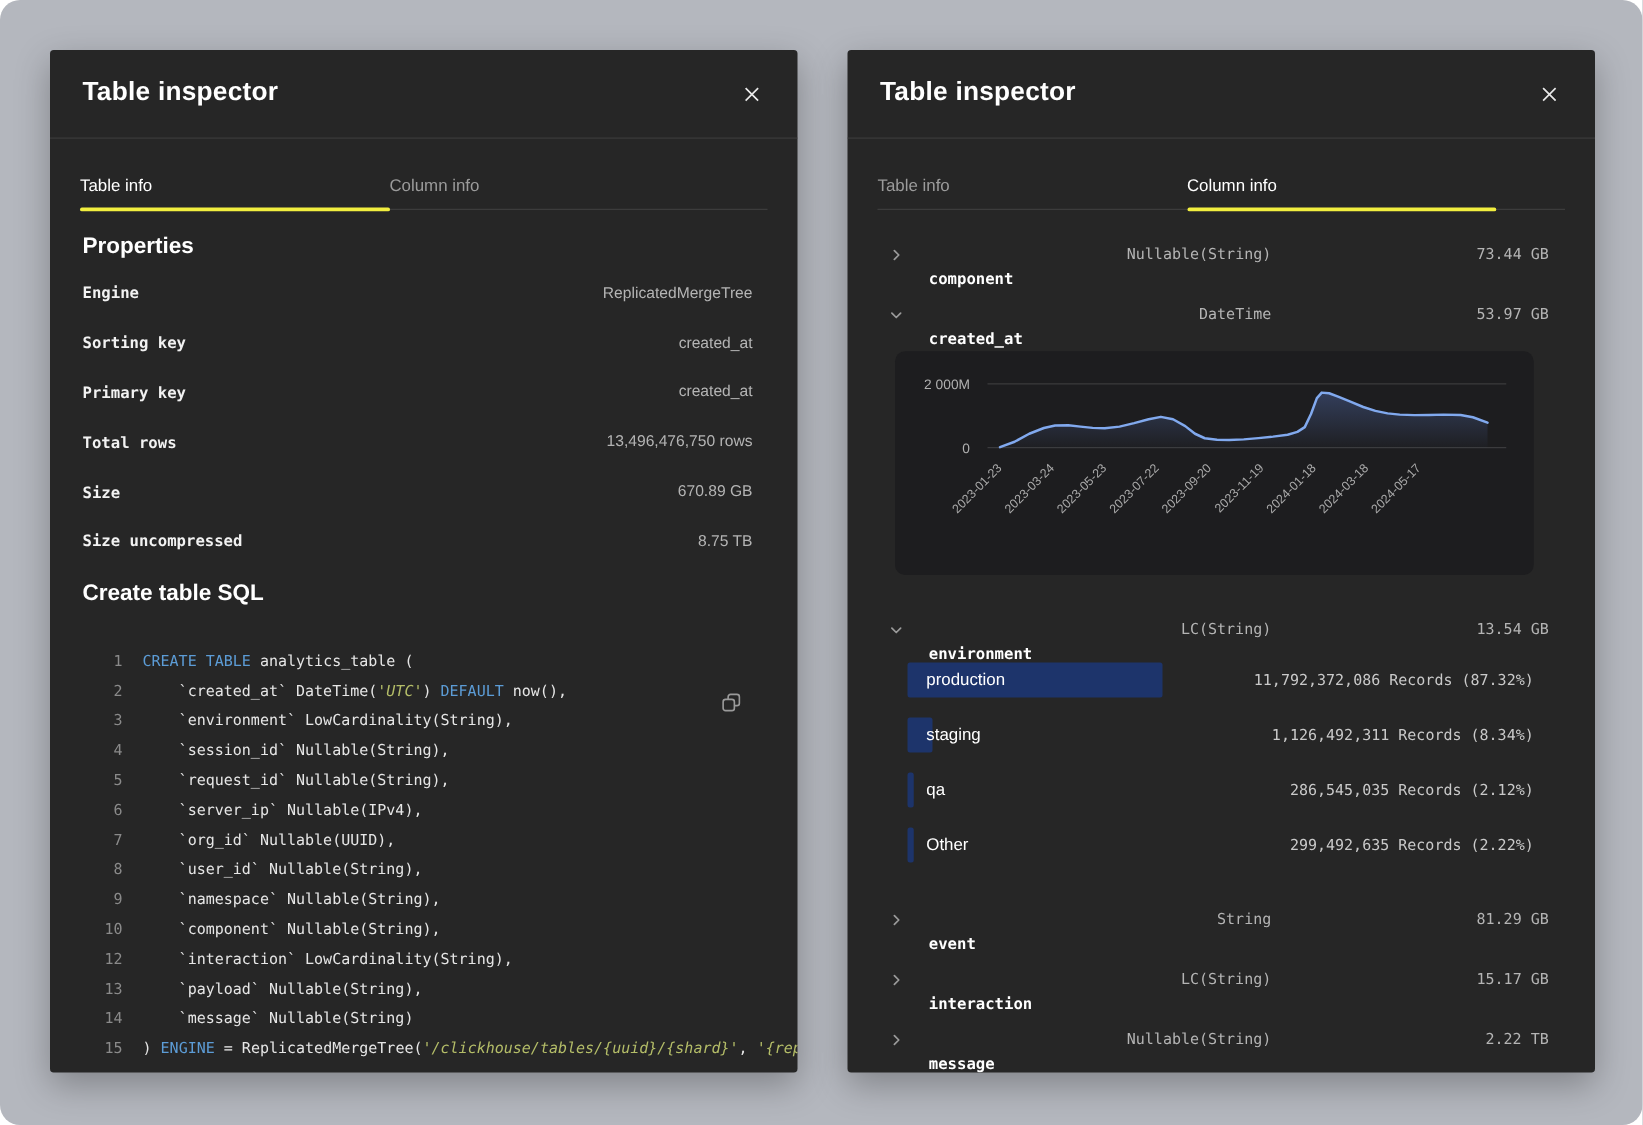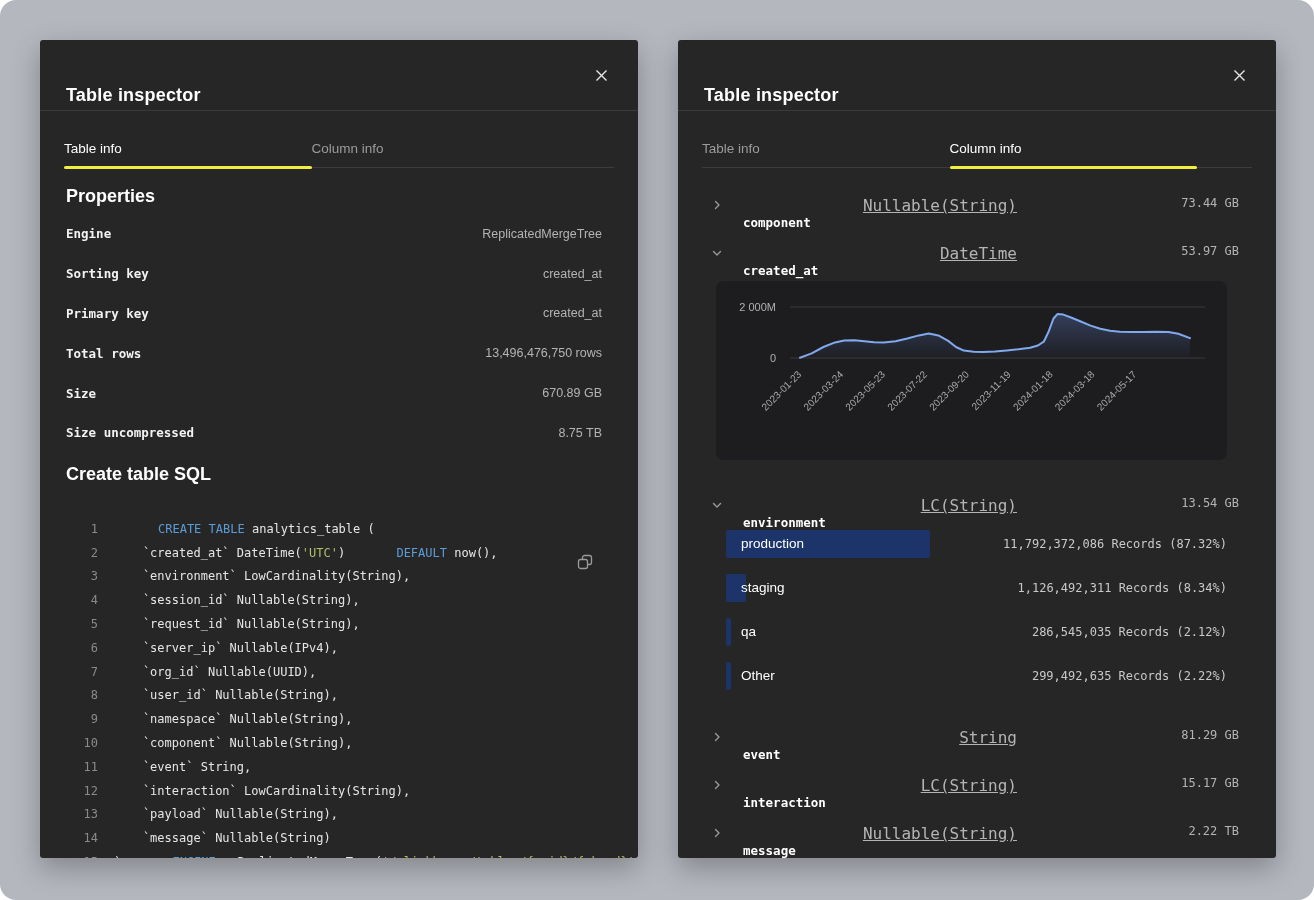--- a/index.html
+++ b/index.html
@@ -8,50 +8,50 @@
     --kw:#5c9cd6; --str:#b4bd68; --code:#e6e6e6; --lineno:#8a8a8a;
     --barblue:#1d346b; --lineblue:#81a9ee;
   }
   *{margin:0;padding:0;box-sizing:border-box;}
   body{width:1314px;height:900px;background:#ffffff;font-family:"Liberation Sans",sans-serif;}
   .stage{position:relative;width:1314px;height:900px;background:var(--bg);border-radius:16px;overflow:hidden;}
   .panel{position:absolute;top:40px;width:598px;height:818px;background:var(--panel);border-radius:3px;
          overflow:hidden;box-shadow:0 10px 28px rgba(0,0,0,.28);color:#fff;}
   #panelL{left:40px;} #panelR{left:678px;}
 
-  .hdr-title{position:absolute;top:45px;left:26px;font-size:18px;font-weight:700;letter-spacing:.2px;color:#fff;}
+  .hdr-title{position:absolute;top:22px;left:26px;font-size:21px;font-weight:700;letter-spacing:.2px;color:#fff;}
   .close-btn{position:absolute;top:69px;right:24px;width:26px;height:26px;background:none;border:none;cursor:pointer;
              display:flex;align-items:center;justify-content:center;transform:translateY(-47px);}
   .hdr-divider{position:absolute;top:70px;left:0;right:0;height:1px;background:var(--divider);}
 
   .tabbar{position:absolute;top:89px;left:24px;right:24px;height:39px;display:flex;border-bottom:1px solid #3c3c3c;}
   .tab{width:45%;display:flex;align-items:center;justify-content:flex-start;font-size:13.5px;color:var(--faint);
        position:relative;cursor:pointer;}
   .tab.active{color:#fff;}
   .tab.active::after{content:"";position:absolute;left:0;right:0;bottom:-2px;height:3px;background:var(--yellow);border-radius:2px;}
   .tab-filler{flex:1;}
 
   .sec-title{position:absolute;left:26px;font-size:18px;font-weight:700;color:#fff;}
   .props{position:absolute;top:174px;left:26px;right:36px;}
   .prop-row{height:39.8px;display:flex;align-items:center;justify-content:space-between;}
   .prop-label{font-family:"DejaVu Sans Mono",monospace;font-size:12.5px;font-weight:700;color:#f2f2f2;}
   .prop-value{font-family:Liberation Sans, sans-serif;font-size:12.5px;color:var(--muted);}
 
   .code{position:absolute;top:477px;left:26px;right:26px;}
   .code-line{height:23.8px;display:flex;align-items:center;font-family:"DejaVu Sans Mono",monospace;font-size:12px;white-space:pre;}
   .code-num{width:32px;text-align:right;color:var(--lineno);flex:none;margin-right:16px;}
-  .tok-kw{color:var(--kw);margin-left:44px;} .tok-str{color:var(--str);} .tok-pl{color:var(--code);}
+  .tok-kw{color:var(--kw);} .tok-str{color:var(--str);font-style:italic;} .tok-pl{color:var(--code);}
   .copy-btn{position:absolute;top:511px;right:42px;width:22px;height:22px;background:none;border:none;cursor:pointer;
             display:flex;align-items:center;justify-content:center;}
 
   
   .colrow{position:absolute;left:0;right:0;height:20px;cursor:pointer;}
   .chev{position:absolute;left:33px;top:4px;width:12px;height:12px;color:#9a9a9a;}
   .colname{position:absolute;left:65px;top:2px;font-family:"DejaVu Sans Mono",monospace;font-size:12.5px;font-weight:700;color:#fff;margin-top:20px;}
-  .coltype{position:absolute;right:259px;top:3px;font-family:"DejaVu Sans Mono",monospace;font-size:16px;color:var(--muted);text-decoration:underline;}
+  .coltype{position:absolute;right:259px;top:3px;font-family:"DejaVu Sans Mono",monospace;font-size:12px;color:var(--muted);}
   .colsize{position:absolute;right:37px;top:3px;font-family:"DejaVu Sans Mono",monospace;font-size:12px;color:var(--muted);}
 
   .chartbox{position:absolute;top:241px;left:38px;width:511px;height:179px;background:var(--chartbg);border-radius:8px;}
 
   .bd-row{position:absolute;left:13px;right:0;height:28px;}
   .bd-bar{position:absolute;left:35px;top:0;height:28px;background:var(--barblue);border-radius:2px;}
   .bd-label{position:absolute;left:50px;top:0;line-height:28px;font-size:13.5px;color:#fff;}
   .bd-value{position:absolute;right:49px;top:0;line-height:28px;font-family:"DejaVu Sans Mono",monospace;font-size:12px;color:#c9c9c9;}
 </style>
 </head>
@@ -117,21 +117,20 @@
         <div class="code-line"><span class="code-num">1</span><span class="tok-kw">CREATE TABLE</span><span class="tok-pl"> analytics_table (</span></div>
         <div class="code-line"><span class="code-num">2</span><span class="tok-pl">    `created_at` DateTime(</span><span class="tok-str">'UTC'</span><span class="tok-pl">) </span><span class="tok-kw">DEFAULT</span><span class="tok-pl"> now(),</span></div>
         <div class="code-line"><span class="code-num">3</span><span class="tok-pl">    `environment` LowCardinality(String),</span></div>
         <div class="code-line"><span class="code-num">4</span><span class="tok-pl">    `session_id` Nullable(String),</span></div>
         <div class="code-line"><span class="code-num">5</span><span class="tok-pl">    `request_id` Nullable(String),</span></div>
         <div class="code-line"><span class="code-num">6</span><span class="tok-pl">    `server_ip` Nullable(IPv4),</span></div>
         <div class="code-line"><span class="code-num">7</span><span class="tok-pl">    `org_id` Nullable(UUID),</span></div>
         <div class="code-line"><span class="code-num">8</span><span class="tok-pl">    `user_id` Nullable(String),</span></div>
         <div class="code-line"><span class="code-num">9</span><span class="tok-pl">    `namespace` Nullable(String),</span></div>
         <div class="code-line"><span class="code-num">10</span><span class="tok-pl">    `component` Nullable(String),</span></div>
-        <div class="code-line"><span class="code-num">11</span><span class="tok-pl">    `event` String,</span></div>
         <div class="code-line"><span class="code-num">12</span><span class="tok-pl">    `interaction` LowCardinality(String),</span></div>
         <div class="code-line"><span class="code-num">13</span><span class="tok-pl">    `payload` Nullable(String),</span></div>
         <div class="code-line"><span class="code-num">14</span><span class="tok-pl">    `message` Nullable(String)</span></div>
         <div class="code-line"><span class="code-num">15</span><span class="tok-pl">) </span><span class="tok-kw">ENGINE</span><span class="tok-pl"> = ReplicatedMergeTree(</span><span class="tok-str">'/clickhouse/tables/{uuid}/{shard}'</span><span class="tok-pl">, </span><span class="tok-str">'{replica}'</span></div>
       </div>
   </section>
 
   <section class="panel" id="panelR">
     <h1 class="hdr-title">Table inspector</h1>
     <button class="close-btn">

